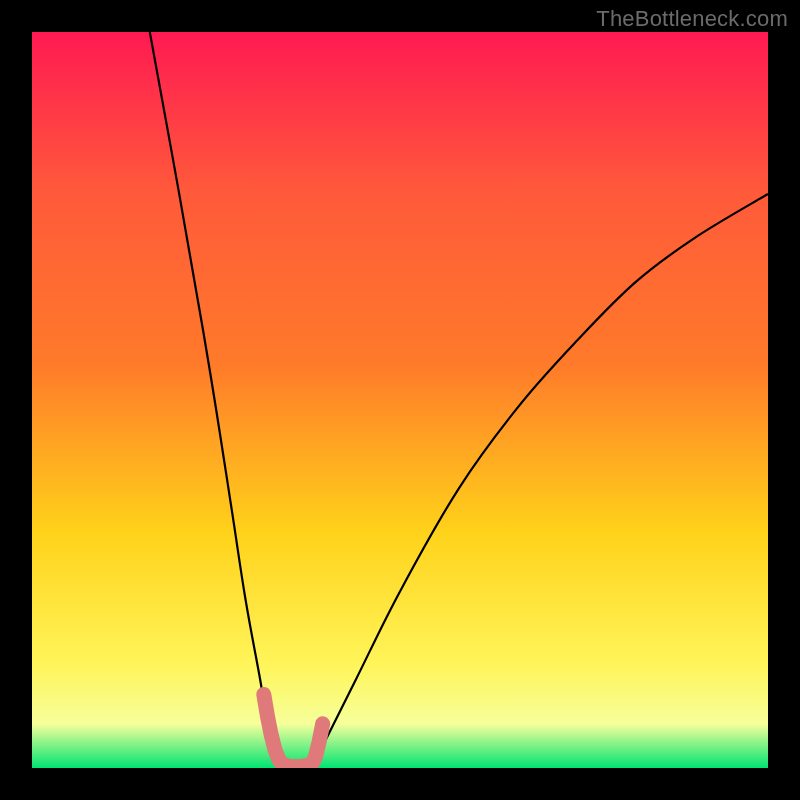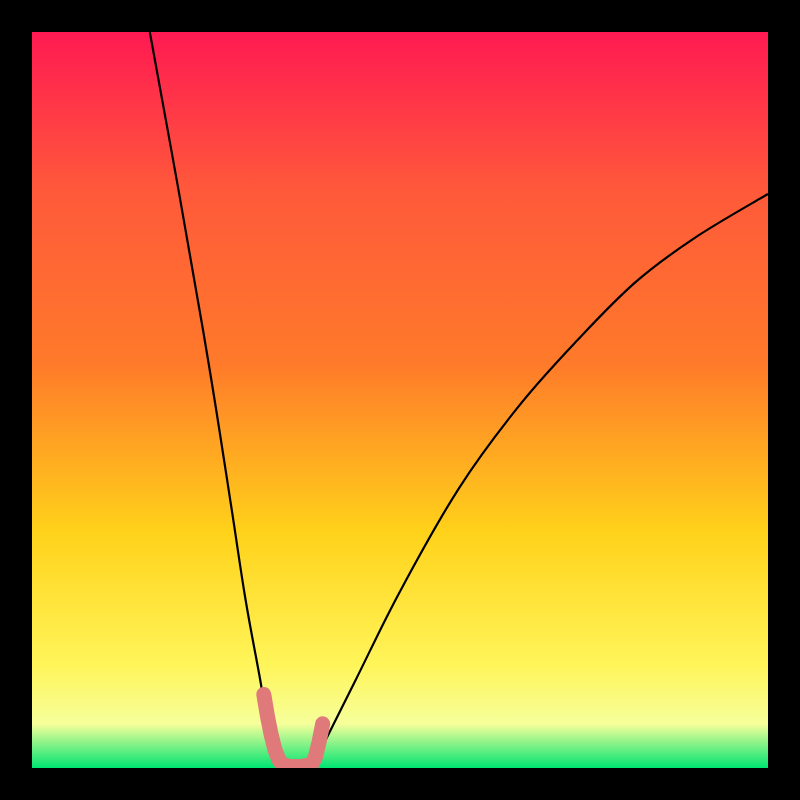--- a/index.html
+++ b/index.html
@@ -59,13 +59,14 @@
           <stop id="g6" offset="100%" stop-color="#00e472"></stop>
         </linearGradient>
       </defs>
       <rect x="0" y="0" width="736" height="736" fill="url(#bg-grad)"></rect>
       <path id="series-left" fill="none" stroke="#000000" stroke-width="2.2" d="M 117.8 0.0 C 123.1 29.1, 136.6 102.3, 147.2 161.9 C 157.8 221.5, 167.4 275.6, 176.6 331.2 C 185.9 386.8, 192.1 428.6, 198.7 471.0 C 205.3 513.4, 208.1 534.9, 213.4 566.7 C 218.7 598.5, 224.2 625.2, 228.2 647.7 C 232.1 670.2, 232.9 679.9, 235.5 691.8 C 238.2 703.8, 240.2 707.3, 242.9 713.9 C 245.5 720.5, 247.6 724.7, 250.2 728.6 C 252.9 732.6, 256.3 734.7, 257.6 736.0"></path>
       <path id="series-right" fill="none" stroke="#000000" stroke-width="2.2" d="M 279.7 736.0 C 282.3 730.7, 286.5 722.5, 294.4 706.6 C 302.3 690.7, 310.6 674.2, 323.8 647.7 C 337.1 621.2, 349.5 593.8, 368.0 559.4 C 386.5 524.9, 405.7 489.4, 426.9 456.3 C 448.1 423.2, 464.6 401.9, 485.8 375.4 C 507.0 348.9, 523.4 331.6, 544.6 309.1 C 565.8 286.6, 582.3 268.8, 603.5 250.2 C 624.7 231.7, 638.6 222.0, 662.4 206.1 C 686.2 190.2, 722.8 169.9, 736.0 161.9"></path>
       <path id="series-mark" fill="none" stroke="#e07a7a" stroke-width="15" stroke-linecap="round" stroke-linejoin="round" d="M 231.8 662.4 L 235.5 684.5 L 239.2 702.9 L 242.9 717.6 L 246.6 727.2 L 250.2 732.3 L 257.6 734.5 L 268.6 734.5 L 279.7 732.3 L 283.4 725.0 L 287.0 710.2 L 290.7 691.8"></path>
     </svg>
   </div>
 
+  <div class="branding">TheBottleneck.com</div>
 </div>
 
 </body></html>

